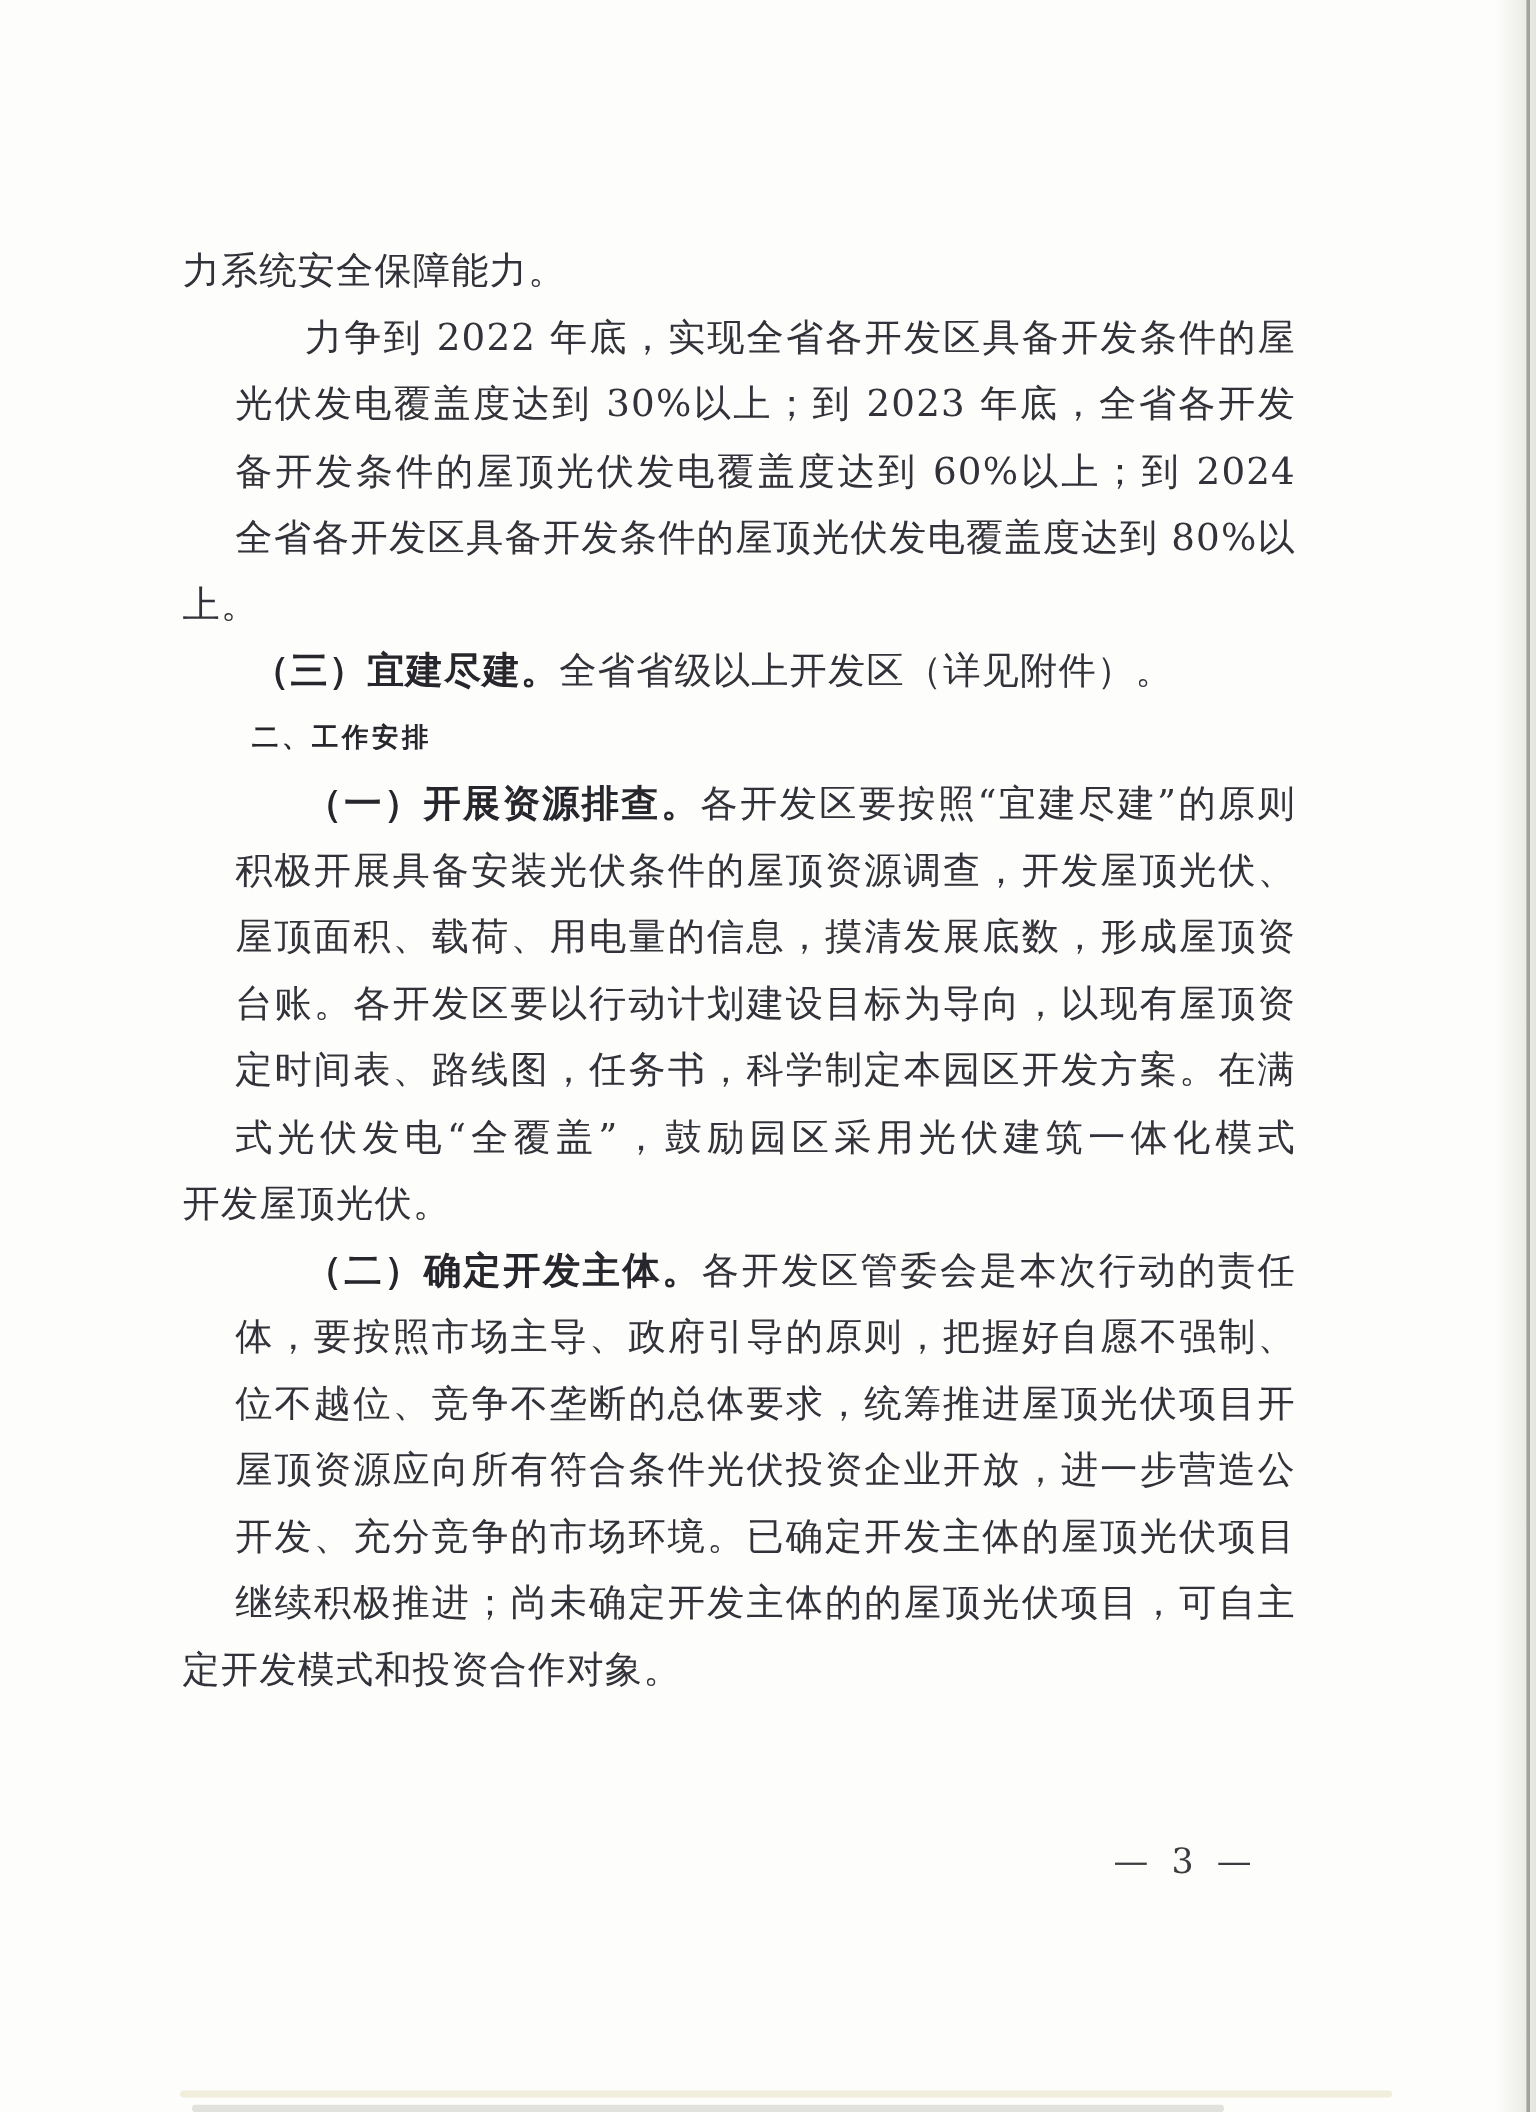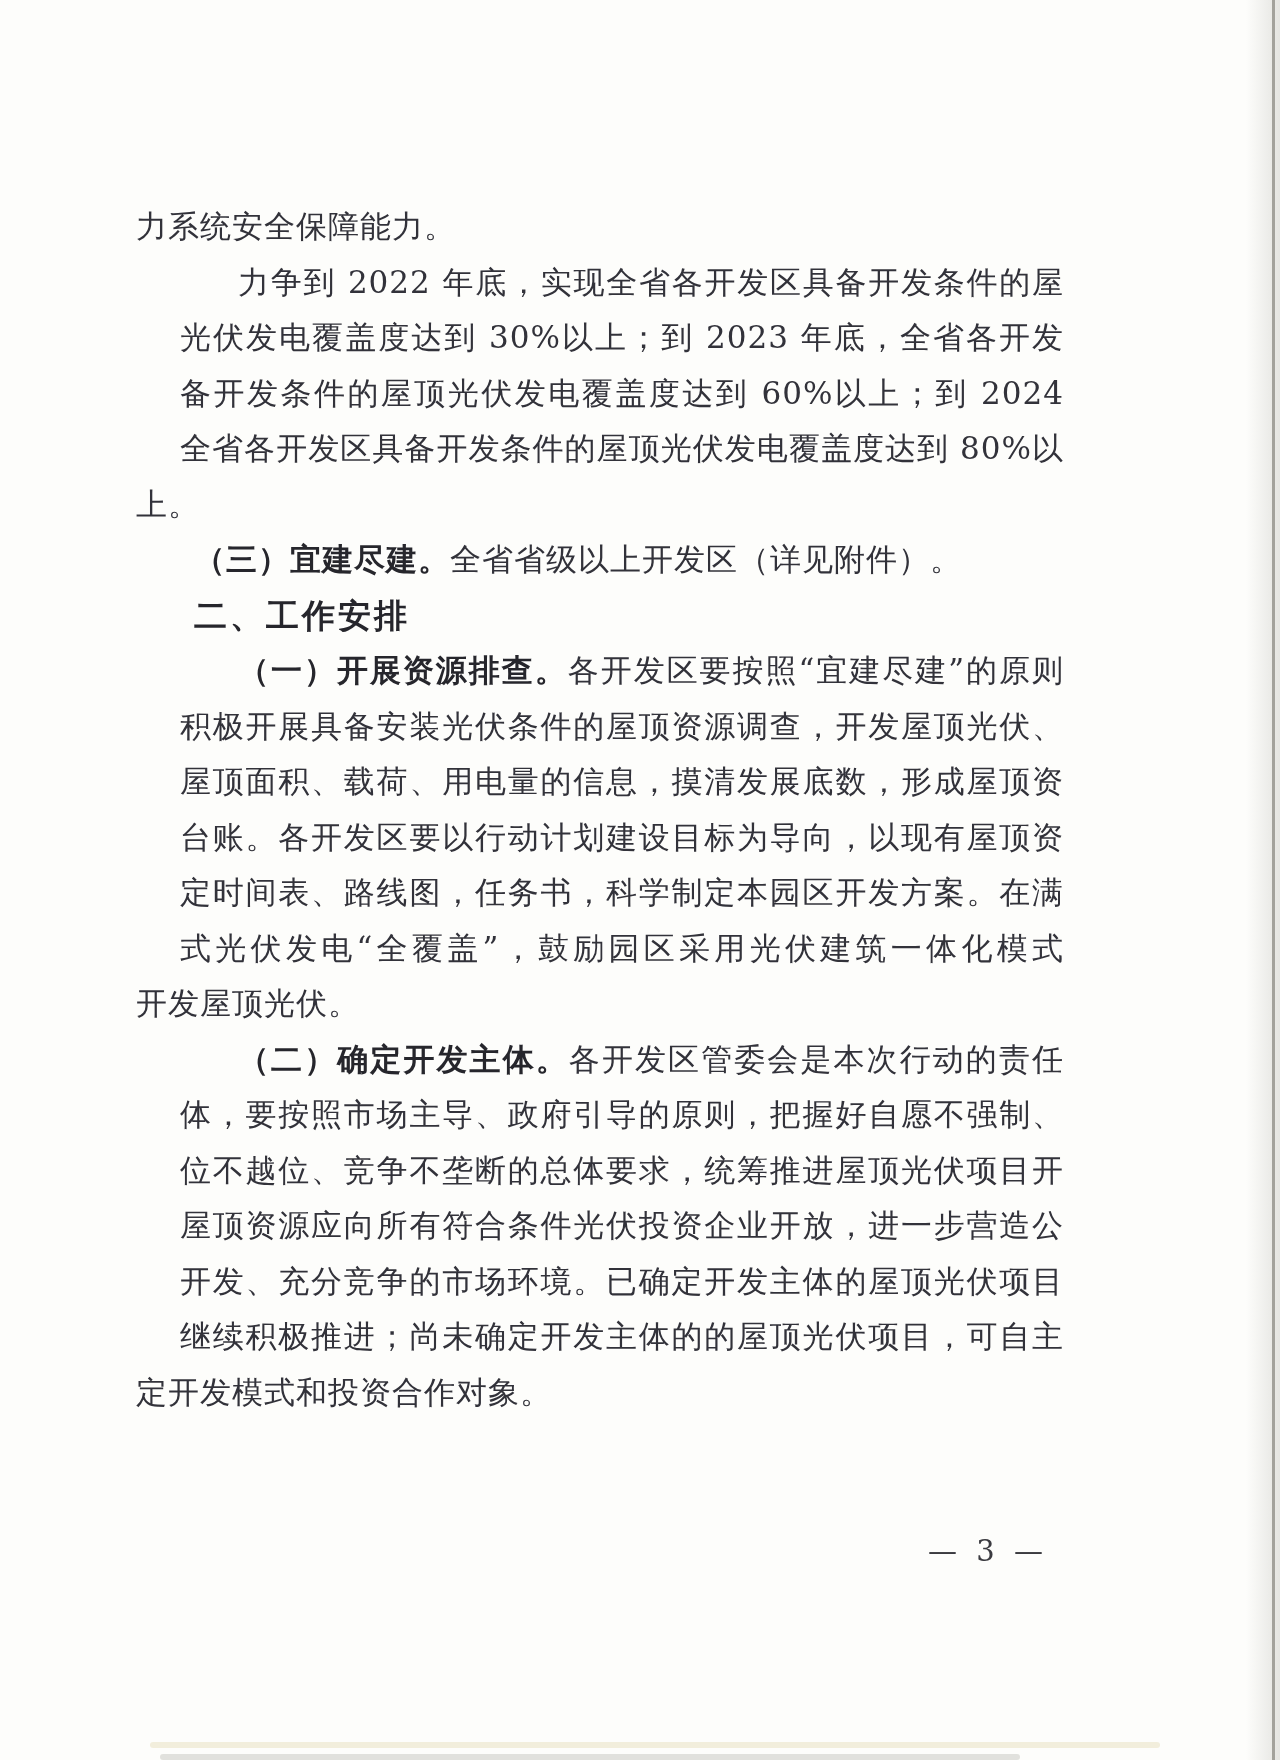--- a/index.html
+++ b/index.html
@@ -10,21 +10,21 @@
   .sheet {
     position: relative;
     width: 1280px;
     height: 1760px;
     background: #fdfdfb;
     overflow: hidden;
     font-family: "DejaVu Serif", "Liberation Serif", serif;
   }
   .doc-body {
     position: absolute;
-    left: 136px;
+    left: 152px;
     top: 199px;
     width: 928px;
     color: #32323a;
   }
   .line {
     height: 55.5px;
     line-height: 55.5px;
     font-size: 31px;
     letter-spacing: 1px;
     overflow: hidden;
@@ -37,21 +37,21 @@
   .line.indent {
     text-indent: 58px;
   }
   .lead-bold {
     font-weight: bold;
     color: #26262c;
   }
   .line.heading {
     font-family: "DejaVu Sans", "Liberation Sans", sans-serif;
     font-weight: bold;
-    font-size: 33px;
+    font-size: 22px;
     letter-spacing: 3px;
     color: #222228;
   }
   .page-number {
     position: absolute;
     left: 928px;
     top: 1534px;
     width: 140px;
     font-size: 29px;
     letter-spacing: 5px;

